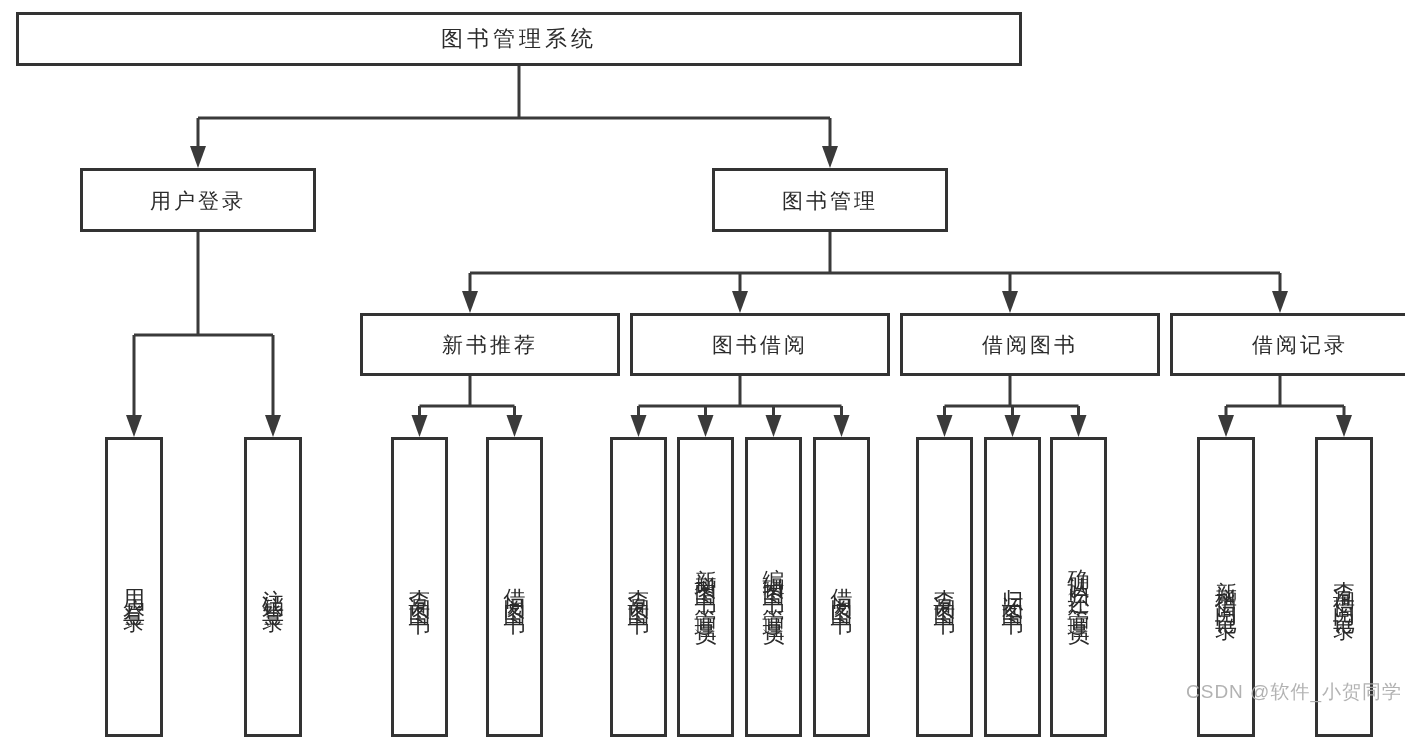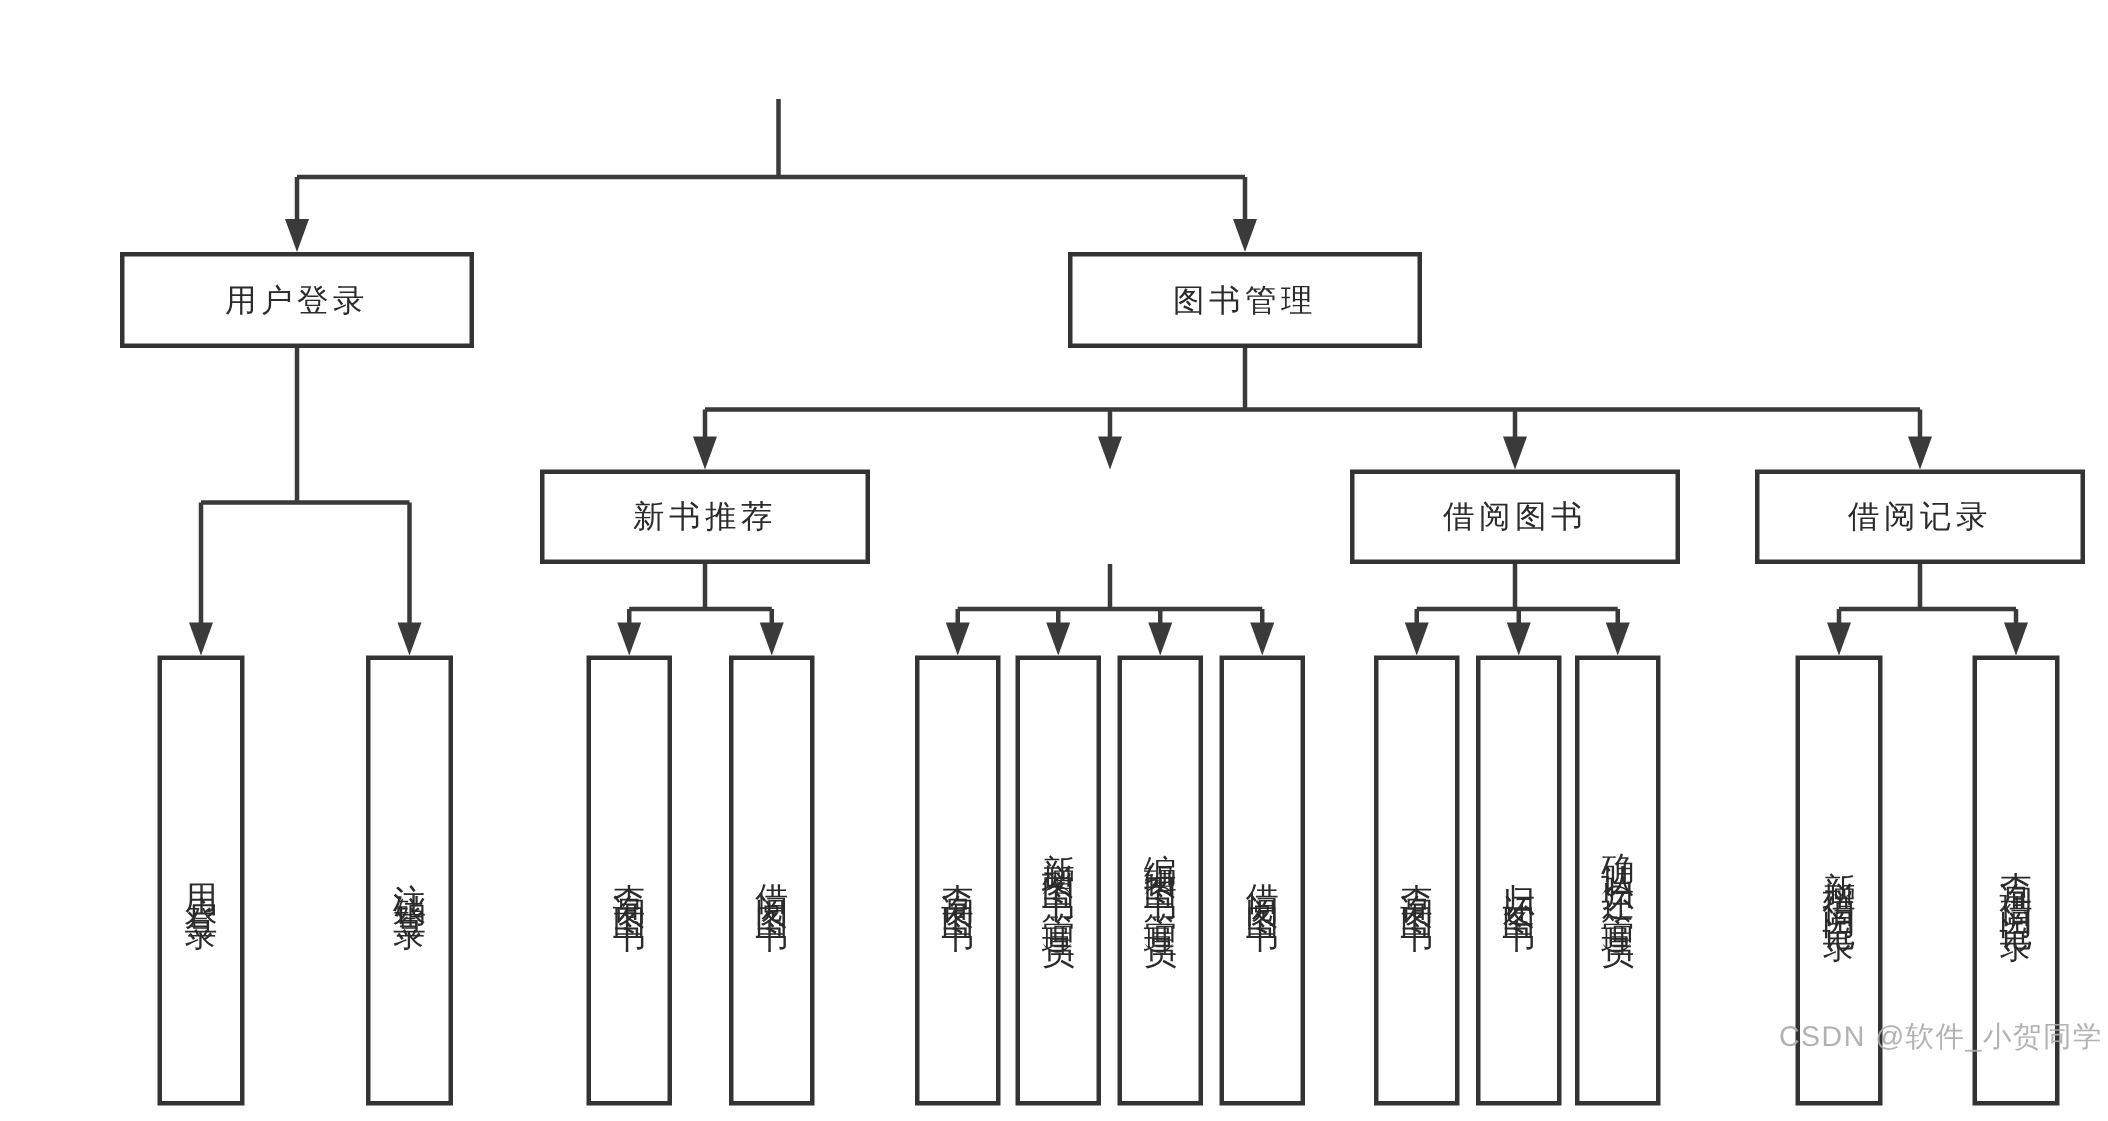--- a/index.html
+++ b/index.html
@@ -15,21 +15,21 @@
   .h-label{font-size:21px;letter-spacing:3px;white-space:nowrap;line-height:1;}
   .root .h-label{font-size:22px;letter-spacing:4px;}
   .leaf{border-width:3px;}
   .v-label{
     writing-mode:vertical-rl;text-orientation:mixed;
     font-size:22px;letter-spacing:8px;line-height:1;white-space:nowrap;
   }
   
   .root{left:16px;top:12px;width:1006px;height:54px;}
   .lvl2{top:168px;width:236px;height:64px;}
-  .lvl3{top:313px;width:220px;height:63px;}
+  .lvl3{top:313px;width:260px;height:63px;}
   .leaf{top:437px;width:57px;height:300px;}
   #watermark{
     position:absolute;left:1186px;top:680px;z-index:5;
     font-size:19px;line-height:24px;color:rgba(171,171,171,0.92);
     letter-spacing:1px;white-space:nowrap;
   }
 </style>
 </head>
 <body>
 
@@ -65,30 +65,36 @@
       <polygon points="765.5,415 781.5,415 773.5,437"></polygon>
       <polygon points="833.5,415 849.5,415 841.5,437"></polygon>
       <polygon points="936.5,415 952.5,415 944.5,437"></polygon>
       <polygon points="1004.5,415 1020.5,415 1012.5,437"></polygon>
       <polygon points="1070.5,415 1086.5,415 1078.5,437"></polygon>
       <polygon points="1218,415 1234,415 1226,437"></polygon>
       <polygon points="1336,415 1352,415 1344,437"></polygon>
     </g>
   </svg>
 
+  <div class="node root">
+    <span class="h-label">图书管理系统</span>
+  </div>
 
   <div class="node lvl2" style="left:80px;">
     <span class="h-label">用户登录</span>
   </div>
   <div class="node lvl2" style="left:712px;">
     <span class="h-label">图书管理</span>
   </div>
 
   <div class="node lvl3" style="left:360px;">
     <span class="h-label">新书推荐</span>
+  </div>
+  <div class="node lvl3" style="left:630px;">
+    <span class="h-label">图书借阅</span>
   </div>
   <div class="node lvl3" style="left:900px;">
     <span class="h-label">借阅图书</span>
   </div>
   <div class="node lvl3" style="left:1170px;">
     <span class="h-label">借阅记录</span>
   </div>
 
   <div class="node leaf" style="left:105px;width:58px;">
     <span class="v-label">用户登录</span>

